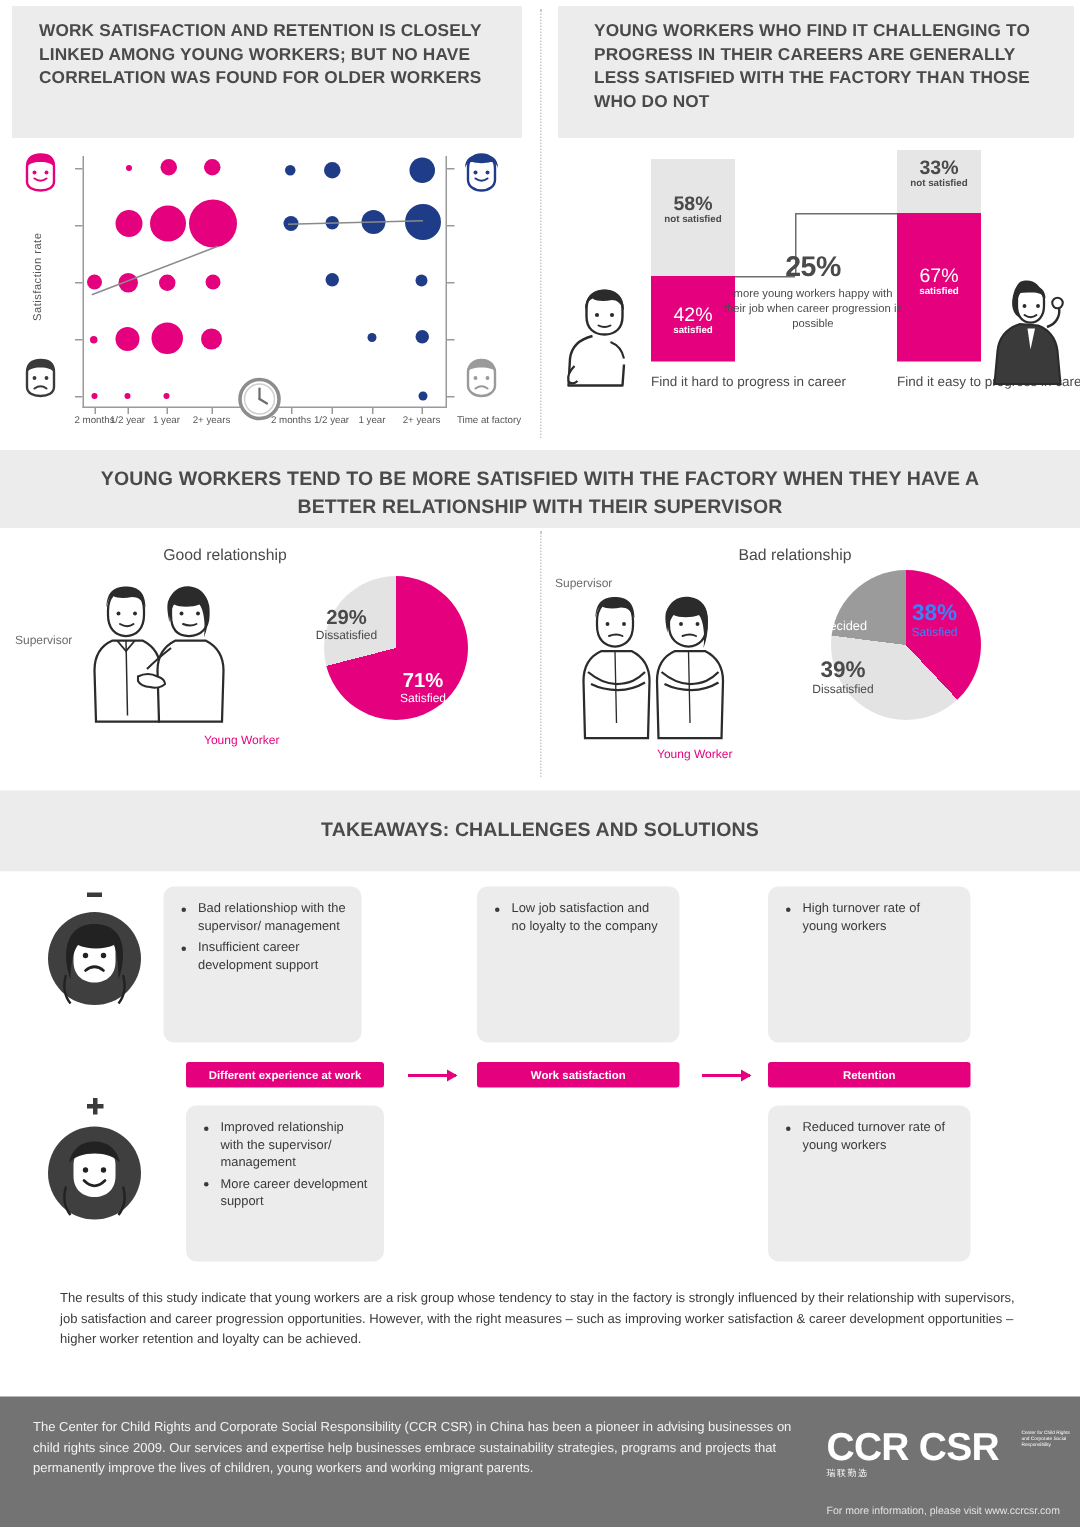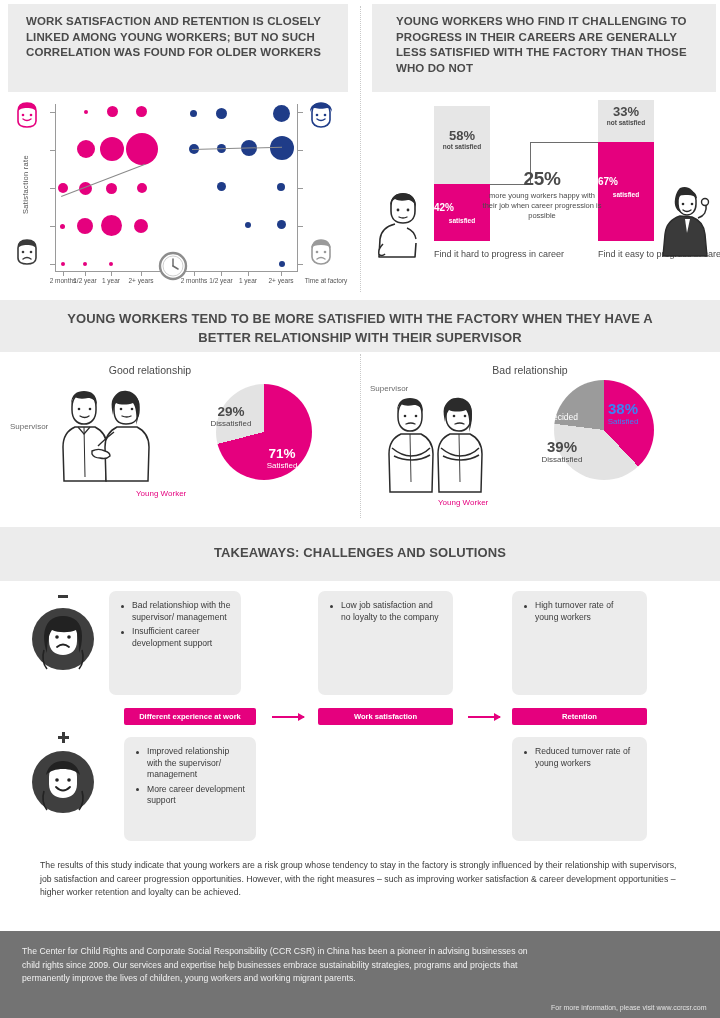--- a/index.html
+++ b/index.html
@@ -55,21 +55,21 @@
   .trend{position:absolute;height:1px;background:#8a8a8a;transform-origin:0 0;}
   .facebox{position:absolute;}
 
   
   #bars-wrap{position:absolute;left:372px;top:96px;width:348px;height:200px;}
   .barcol{position:absolute;width:56px;}
   .bar-top{background:#e6e6e6;position:absolute;width:56px;}
   .bar-bot{background:#e5007e;position:absolute;width:56px;}
   .bar-pct-top{position:absolute;width:56px;text-align:center;font-weight:bold;font-size:13px;color:#4a4a4a;}
   .bar-sub-top{position:absolute;width:56px;text-align:center;font-size:6.5px;color:#4a4a4a;font-weight:bold;}
-  .bar-pct-bot{position:absolute;width:56px;font-weight:bold;font-size:10px;color:#fff;}
+  .bar-pct-bot{position:absolute;width:56px;text-align:center;font-weight:normal;font-size:13px;color:#fff;}
   .bar-sub-bot{position:absolute;width:56px;text-align:center;font-size:6.5px;color:#fff;font-weight:bold;}
   .bar-caption{position:absolute;width:140px;text-align:left;font-size:9px;color:#4a4a4a;line-height:12px;margin-left:42px;}
   #callout{position:absolute;left:110px;top:72px;width:120px;text-align:center;}
   #callout .big{font-weight:bold;font-size:19px;color:#4a4a4a;letter-spacing:-.3px;}
   #callout .small{font-size:7.5px;color:#4a4a4a;line-height:10px;margin-top:1px;}
   .leader{position:absolute;background:none;border-color:#6d6d6d;}
 
   
   #sec-mid-hdr{position:absolute;left:0;top:300px;width:720px;height:52px;background:#ececec;}
   #sec-mid-hdr .hdr-text{
@@ -147,21 +147,21 @@
   .person svg{display:block;}
 </style>
 </head>
 <body>
 
 <div class="page">
 
   <div id="sec-top">
 
     <div id="hdr-left">
-      <div class="hdr-text">WORK SATISFACTION AND RETENTION IS CLOSELY LINKED AMONG YOUNG WORKERS; BUT NO SUCH CORRELATION WAS FOUND FOR OLDER WORKERS</div>
+      <div class="hdr-text">WORK SATISFACTION AND RETENTION IS CLOSELY LINKED AMONG YOUNG WORKERS; BUT NO HAVE CORRELATION WAS FOUND FOR OLDER WORKERS</div>
     </div>
 
     <div id="hdr-right">
       <div class="hdr-text">YOUNG WORKERS WHO FIND IT CHALLENGING TO PROGRESS IN THEIR CAREERS ARE GENERALLY LESS SATISFIED WITH THE FACTORY THAN THOSE WHO DO NOT</div>
     </div>
 
     <div class="v-dotted" style="left:360px;top:6px;height:286px;"></div>
 
     <div id="scatter-wrap">
 
@@ -526,17 +526,22 @@
         <li>Reduced turnover rate of young workers</li>
       </ul>
     </div>
 
     <div id="concl">The results of this study indicate that young workers are a risk group whose tendency to stay in the factory is strongly influenced by their relationship with supervisors, job satisfaction and career progression opportunities. However, with the right measures – such as improving worker satisfaction &amp; career development opportunities – higher worker retention and loyalty can be achieved.</div>
   </div>
 
   <div id="footer">
     <div id="foot-text">The Center for Child Rights and Corporate Social Responsibility (CCR CSR) in China has been a pioneer in advising businesses on child rights since 2009. Our services and expertise help businesses embrace sustainability strategies, programs and projects that permanently improve the lives of children, young workers and working migrant parents.</div>
 
+    <div id="logo">
+      <div class="mark">CCR CSR</div>
+      <div class="cn">瑞联勤选</div>
+      <div class="tiny">Center for Child Rights and Corporate Social Responsibility</div>
+    </div>
 
     <div id="foot-url">For more information, please visit www.ccrcsr.com</div>
   </div>
 
 </div>
 
 </body></html>

